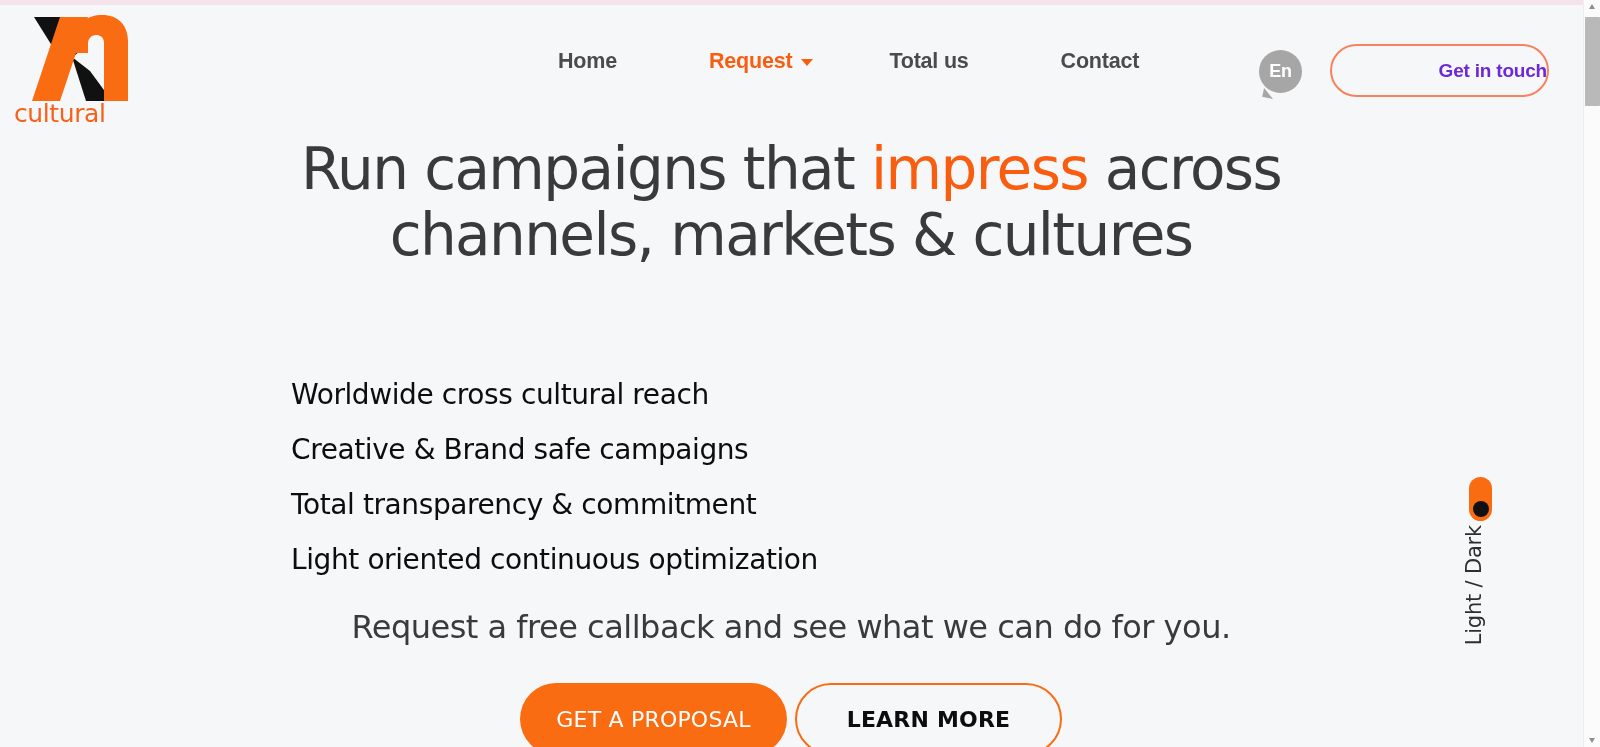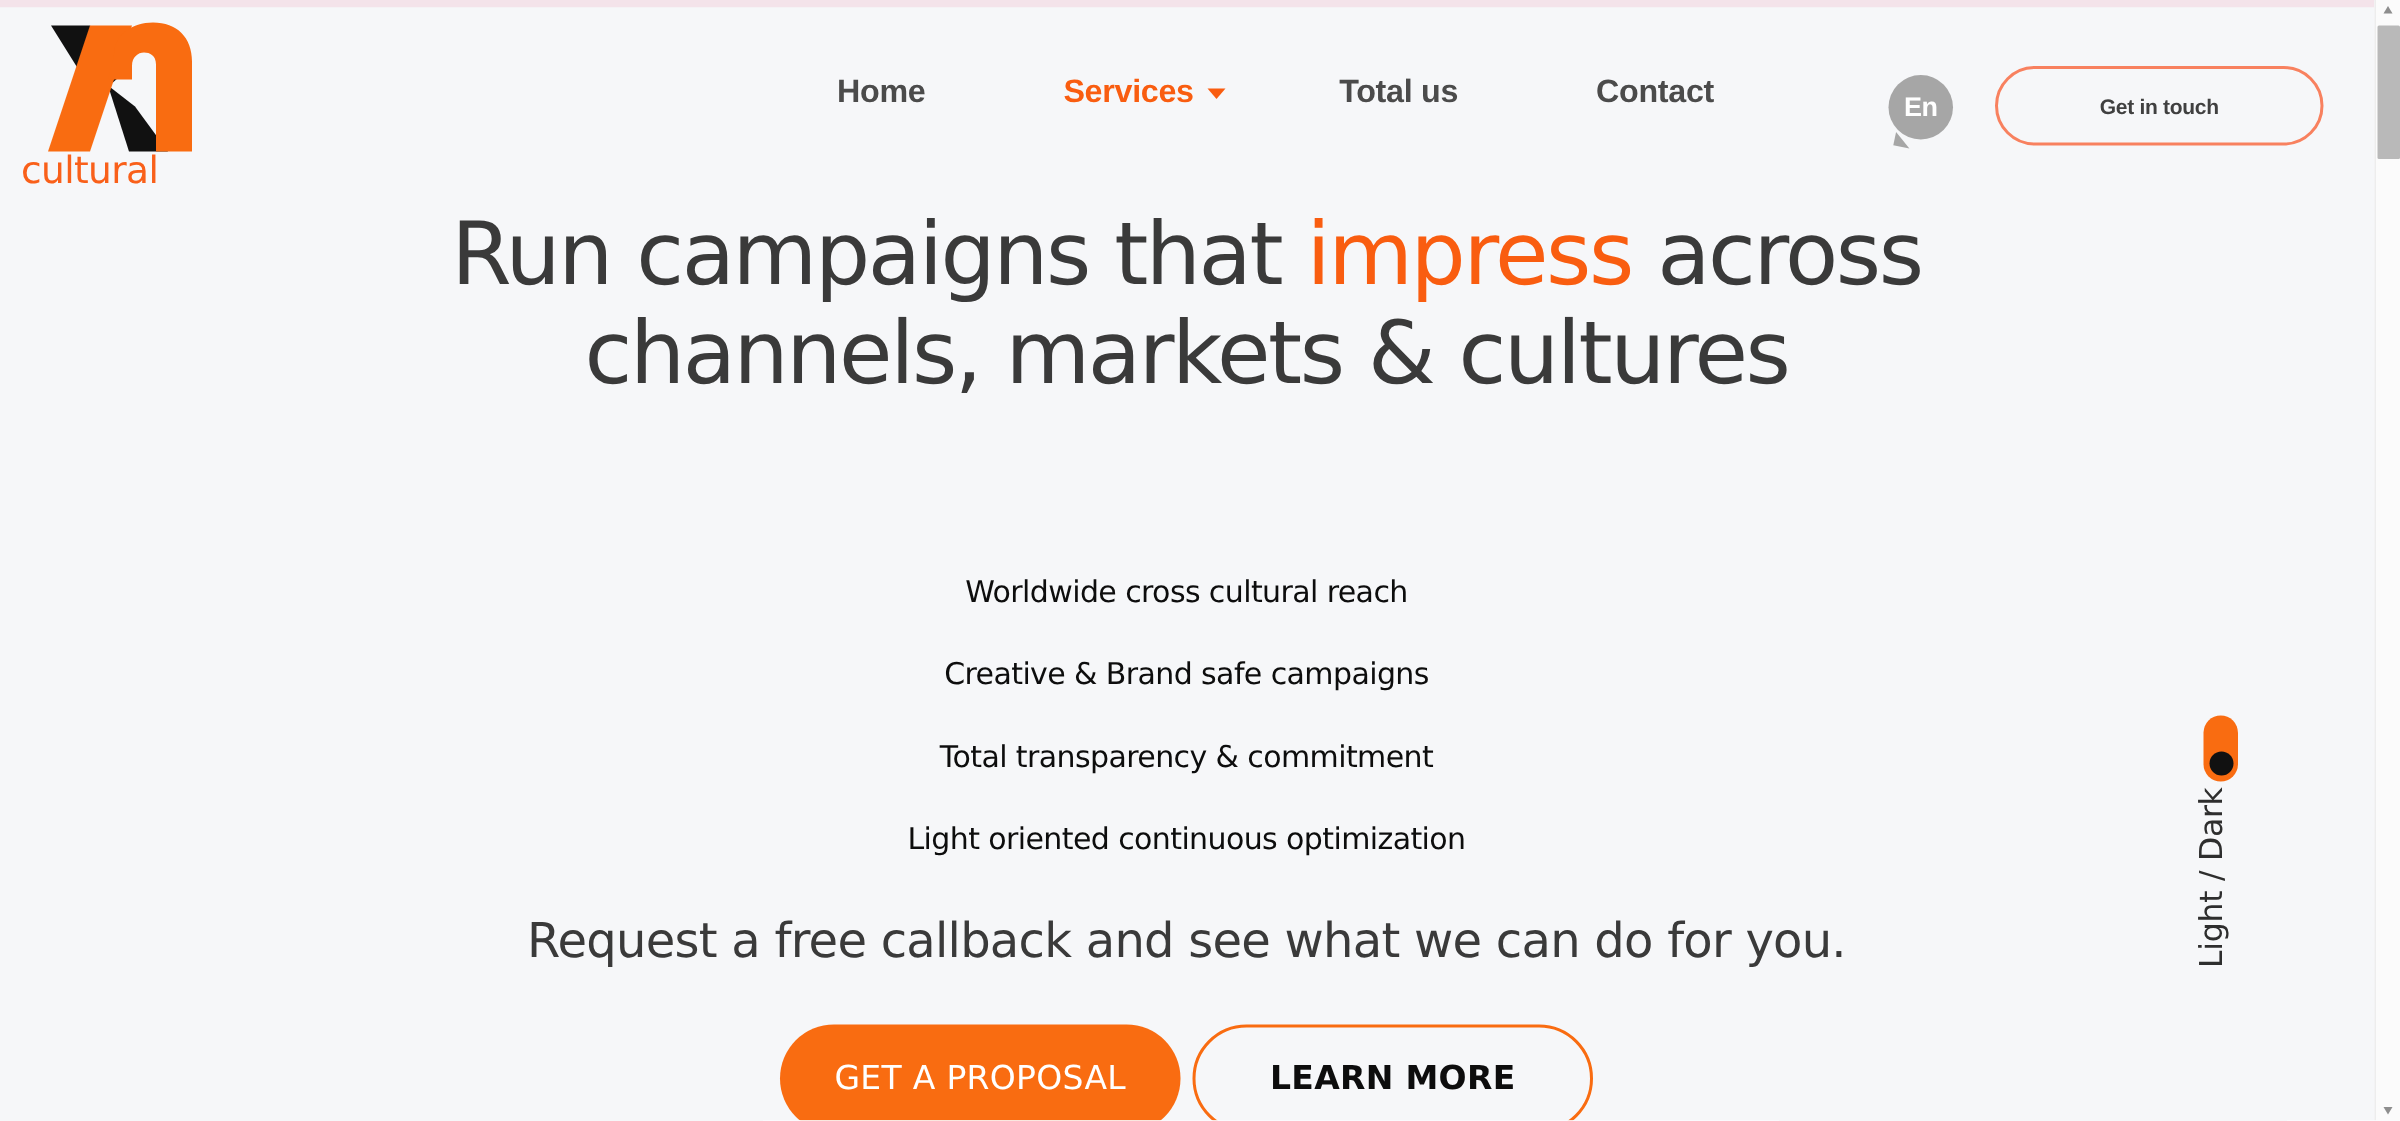--- a/index.html
+++ b/index.html
@@ -98,25 +98,26 @@
     color:#ffffff; font-size:18px; font-weight:bold;
     letter-spacing:-0.3px;
   }
 
   #cta-header {
     position:absolute; left:1330px; top:39px;
     width:219px; height:53px;
     border:2px solid #f8815f;
     border-radius:27px;
     background:transparent;
-    color:#404040;
-    font-size:14px; font-weight:bold;
+    color:#6d28d9;
+    font-size:19px; font-weight:bold;
     letter-spacing:-0.2px;
     cursor:pointer;
     font-family:"Liberation Sans", sans-serif;
+    text-align:right;
   }
 
   
   #hero { position:absolute; top:0; left:0; width:1583px; }
   #headline {
     position:absolute; top:131px; left:291px;
     width:1000px;
     text-align:center;
     font-family:"DejaVu Sans", sans-serif;
     font-size:58px;
@@ -125,22 +126,22 @@
     letter-spacing:-1.6px;
     color:#3a3a3a;
   }
   #headline .hl-accent { color:#f95d10; }
 
   #bullets {
     position:absolute; top:362px; left:291px;
     width:1000px;
   }
   .bullet {
-    text-align:center;
-    font-size:20px;
+    text-align:left;
+    font-size:28px;
     color:#0d0d0d;
     letter-spacing:-0.4px;
     line-height:55px;
     font-family:"DejaVu Sans", sans-serif;
   }
   #subtitle {
     position:absolute; top:603px; left:291px;
     width:1000px;
     text-align:center;
     font-size:32px;
@@ -256,21 +257,21 @@
           <path d="M64,24 C64,10 76,2 90,2 C106,2 116,12 116,28 L116,88 L92,88 L92,30 C92,24 88,22 84,22 C80,22 76,25 76,31 L76,40 L60,40 Z" fill="#f96c11"></path>
         </svg>
         <div class="wordmark">cultural</div>
       </div>
 
       <nav id="nav">
         <div class="nav-item">
           <span>Home</span>
         </div>
         <div class="nav-item active">
-          <span>Services</span><span class="caret"></span>
+          <span>Request</span><span class="caret"></span>
         </div>
         <div class="nav-item">
           <span>Total us</span>
         </div>
         <div class="nav-item">
           <span>Contact</span>
         </div>
       </nav>
 
       <div id="lang">

